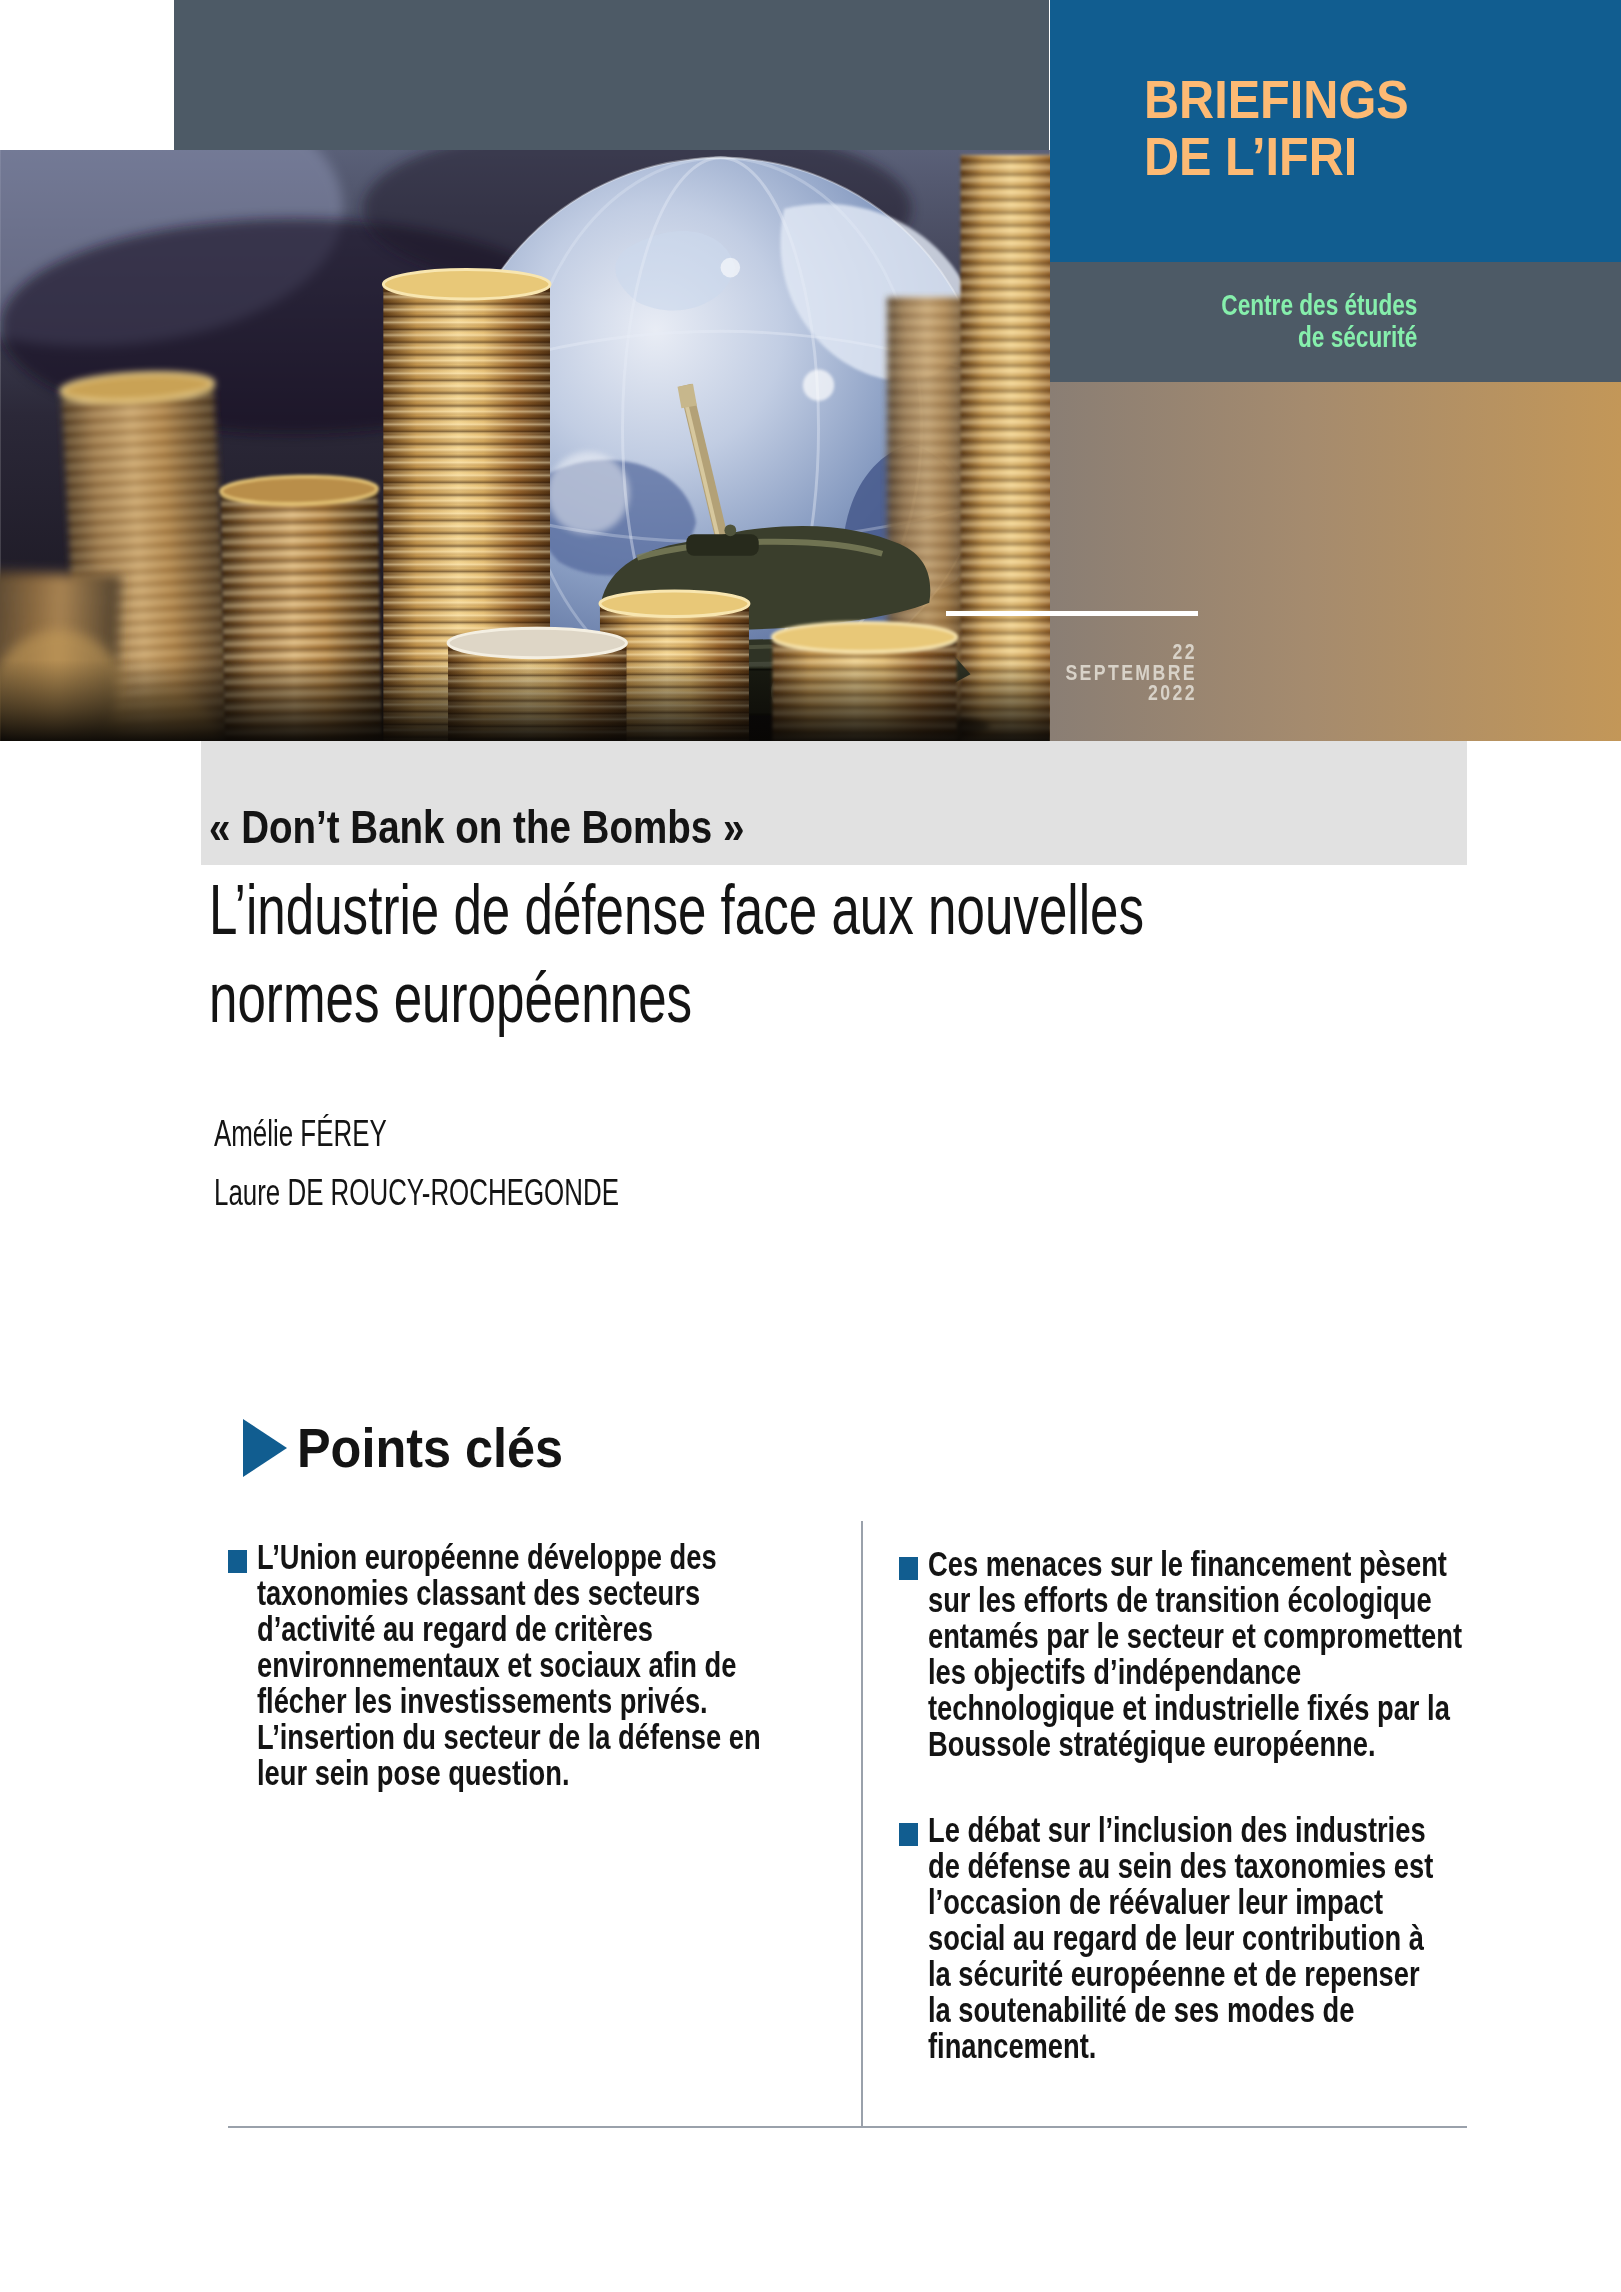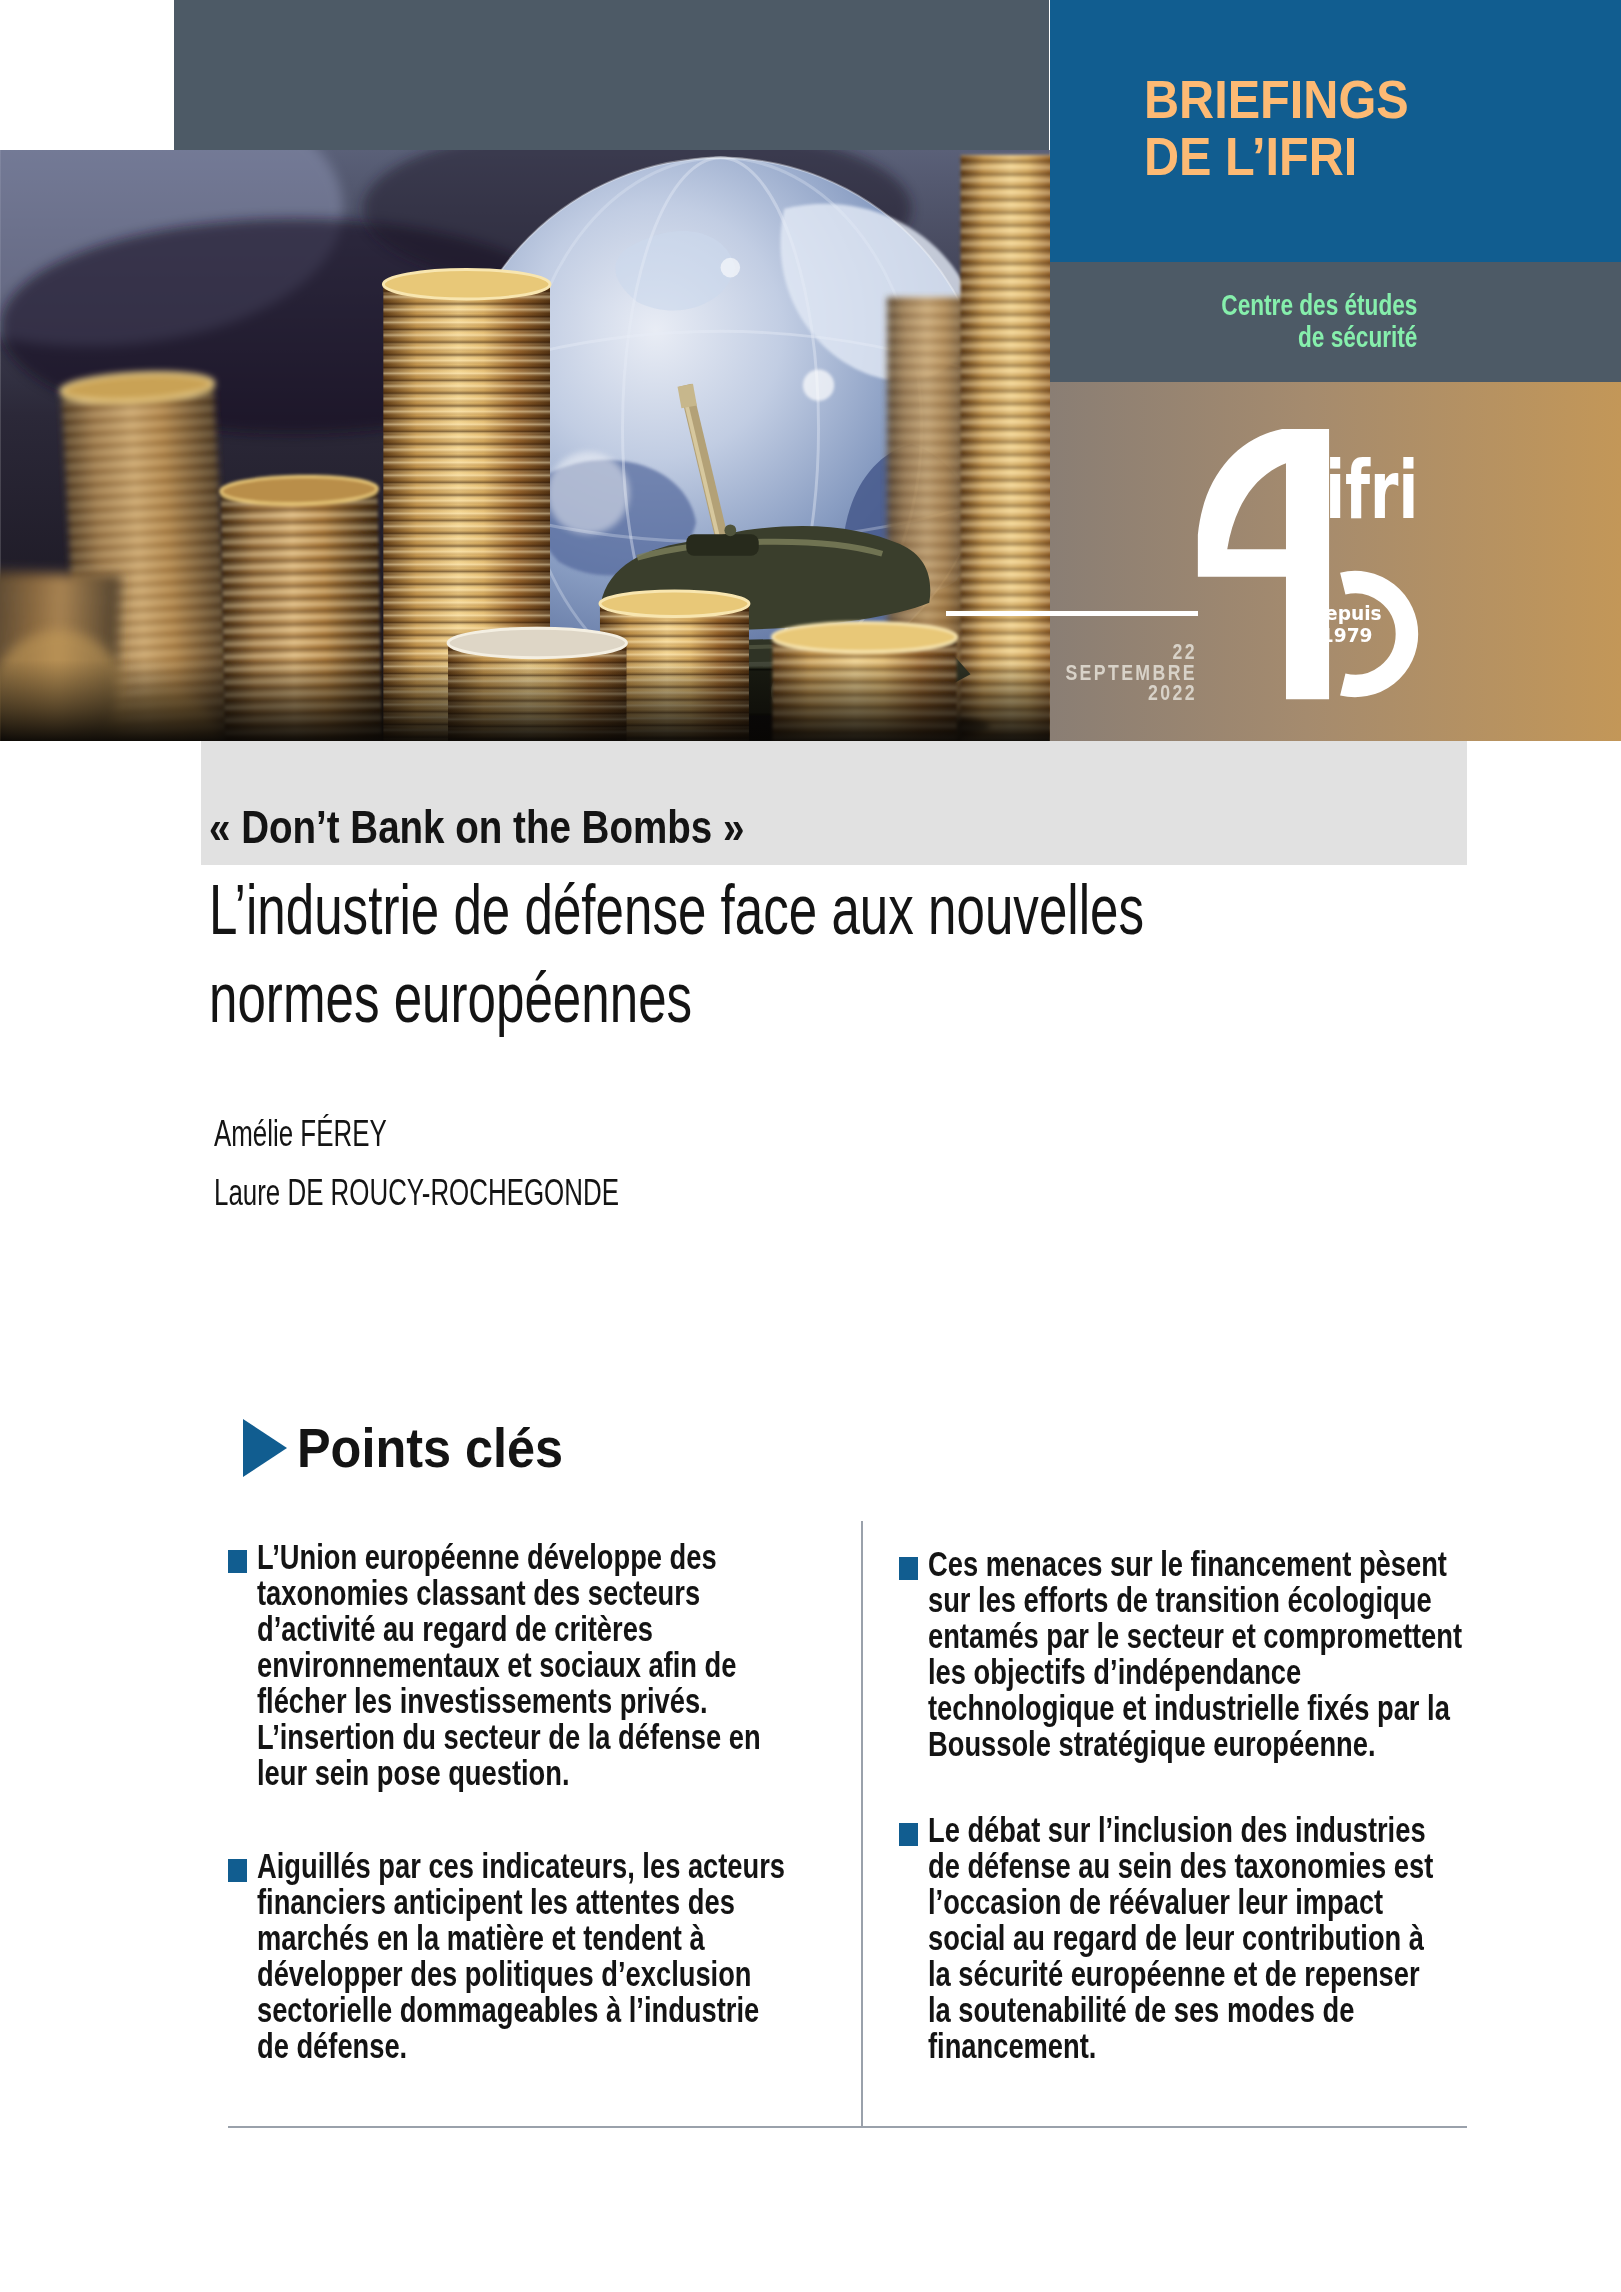--- a/index.html
+++ b/index.html
@@ -213,30 +213,20 @@
 de sécurité</span></div>
   </div>
 
   <div class="abs gold-box"></div>
   <div class="abs date-rule"></div>
   <div class="abs date-block">
     <span class="cxr sx82">22</span>
     <span class="cxr sx82">SEPTEMBRE</span>
     <span class="cxr sx82">2022</span>
   </div>
-  <div class="abs logo-box">
-    <svg width="235" height="294" viewBox="0 0 240 300">
-      <path fill="#ffffff" fill-rule="evenodd" d="M141,12 L141,288 L97,288 L97,163 L7,163 L7,120 C13,60 47,22 93,12 Z
-               M97,47 L97,135 L37,135 C44,92 64,60 97,47 Z"></path>
-      <path d="M155,170 A53,53 0 1 1 155,273" fill="none" stroke="#ffffff" stroke-width="23"></path>
-      <text x="137" y="103" font-family="DejaVu Sans, sans-serif" font-weight="bold" font-size="82" fill="#ffffff" textLength="95" lengthAdjust="spacingAndGlyphs">ifri</text>
-      <text x="159" y="207" text-anchor="middle" font-family="DejaVu Sans, sans-serif" font-weight="bold" font-size="19" fill="#ffffff">depuis</text>
-      <text x="159" y="230" text-anchor="middle" font-family="DejaVu Sans, sans-serif" font-weight="bold" font-size="19" fill="#ffffff">1979</text>
-    </svg>
-  </div>
 
   <div class="abs title-bar"></div>
   <div class="abs kicker">
     <span class="cx sx82">« Don’t Bank on the Bombs »</span>
   </div>
   <div class="abs authors">
     <span>
         <span class="cx sx70">Amélie FÉREY</span>
       </span>
     <span>
@@ -257,29 +247,20 @@
   <div class="bullet" style="left:228px;top:1539px;">
     <span class="sq"></span>
     <div class="txt"><span class="cx sx78 multi">L’Union européenne développe des
 taxonomies classant des secteurs
 d’activité au regard de critères
 environnementaux et sociaux afin de
 flécher les investissements privés.
 L’insertion du secteur de la défense en
 leur sein pose question.</span></div>
   </div>
-  <div class="bullet" style="left:228px;top:1848px;">
-    <span class="sq"></span>
-    <div class="txt"><span class="cx sx78 multi">Aiguillés par ces indicateurs, les acteurs
-financiers anticipent les attentes des
-marchés en la matière et tendent à
-développer des politiques d’exclusion
-sectorielle dommageables à l’industrie
-de défense.</span></div>
-  </div>
   <div class="bullet" style="left:899px;top:1546px;">
     <span class="sq"></span>
     <div class="txt"><span class="cx sx78 multi">Ces menaces sur le financement pèsent
 sur les efforts de transition écologique
 entamés par le secteur et compromettent
 les objectifs d’indépendance
 technologique et industrielle fixés par la
 Boussole stratégique européenne.</span></div>
   </div>
   <div class="bullet" style="left:899px;top:1812px;">

